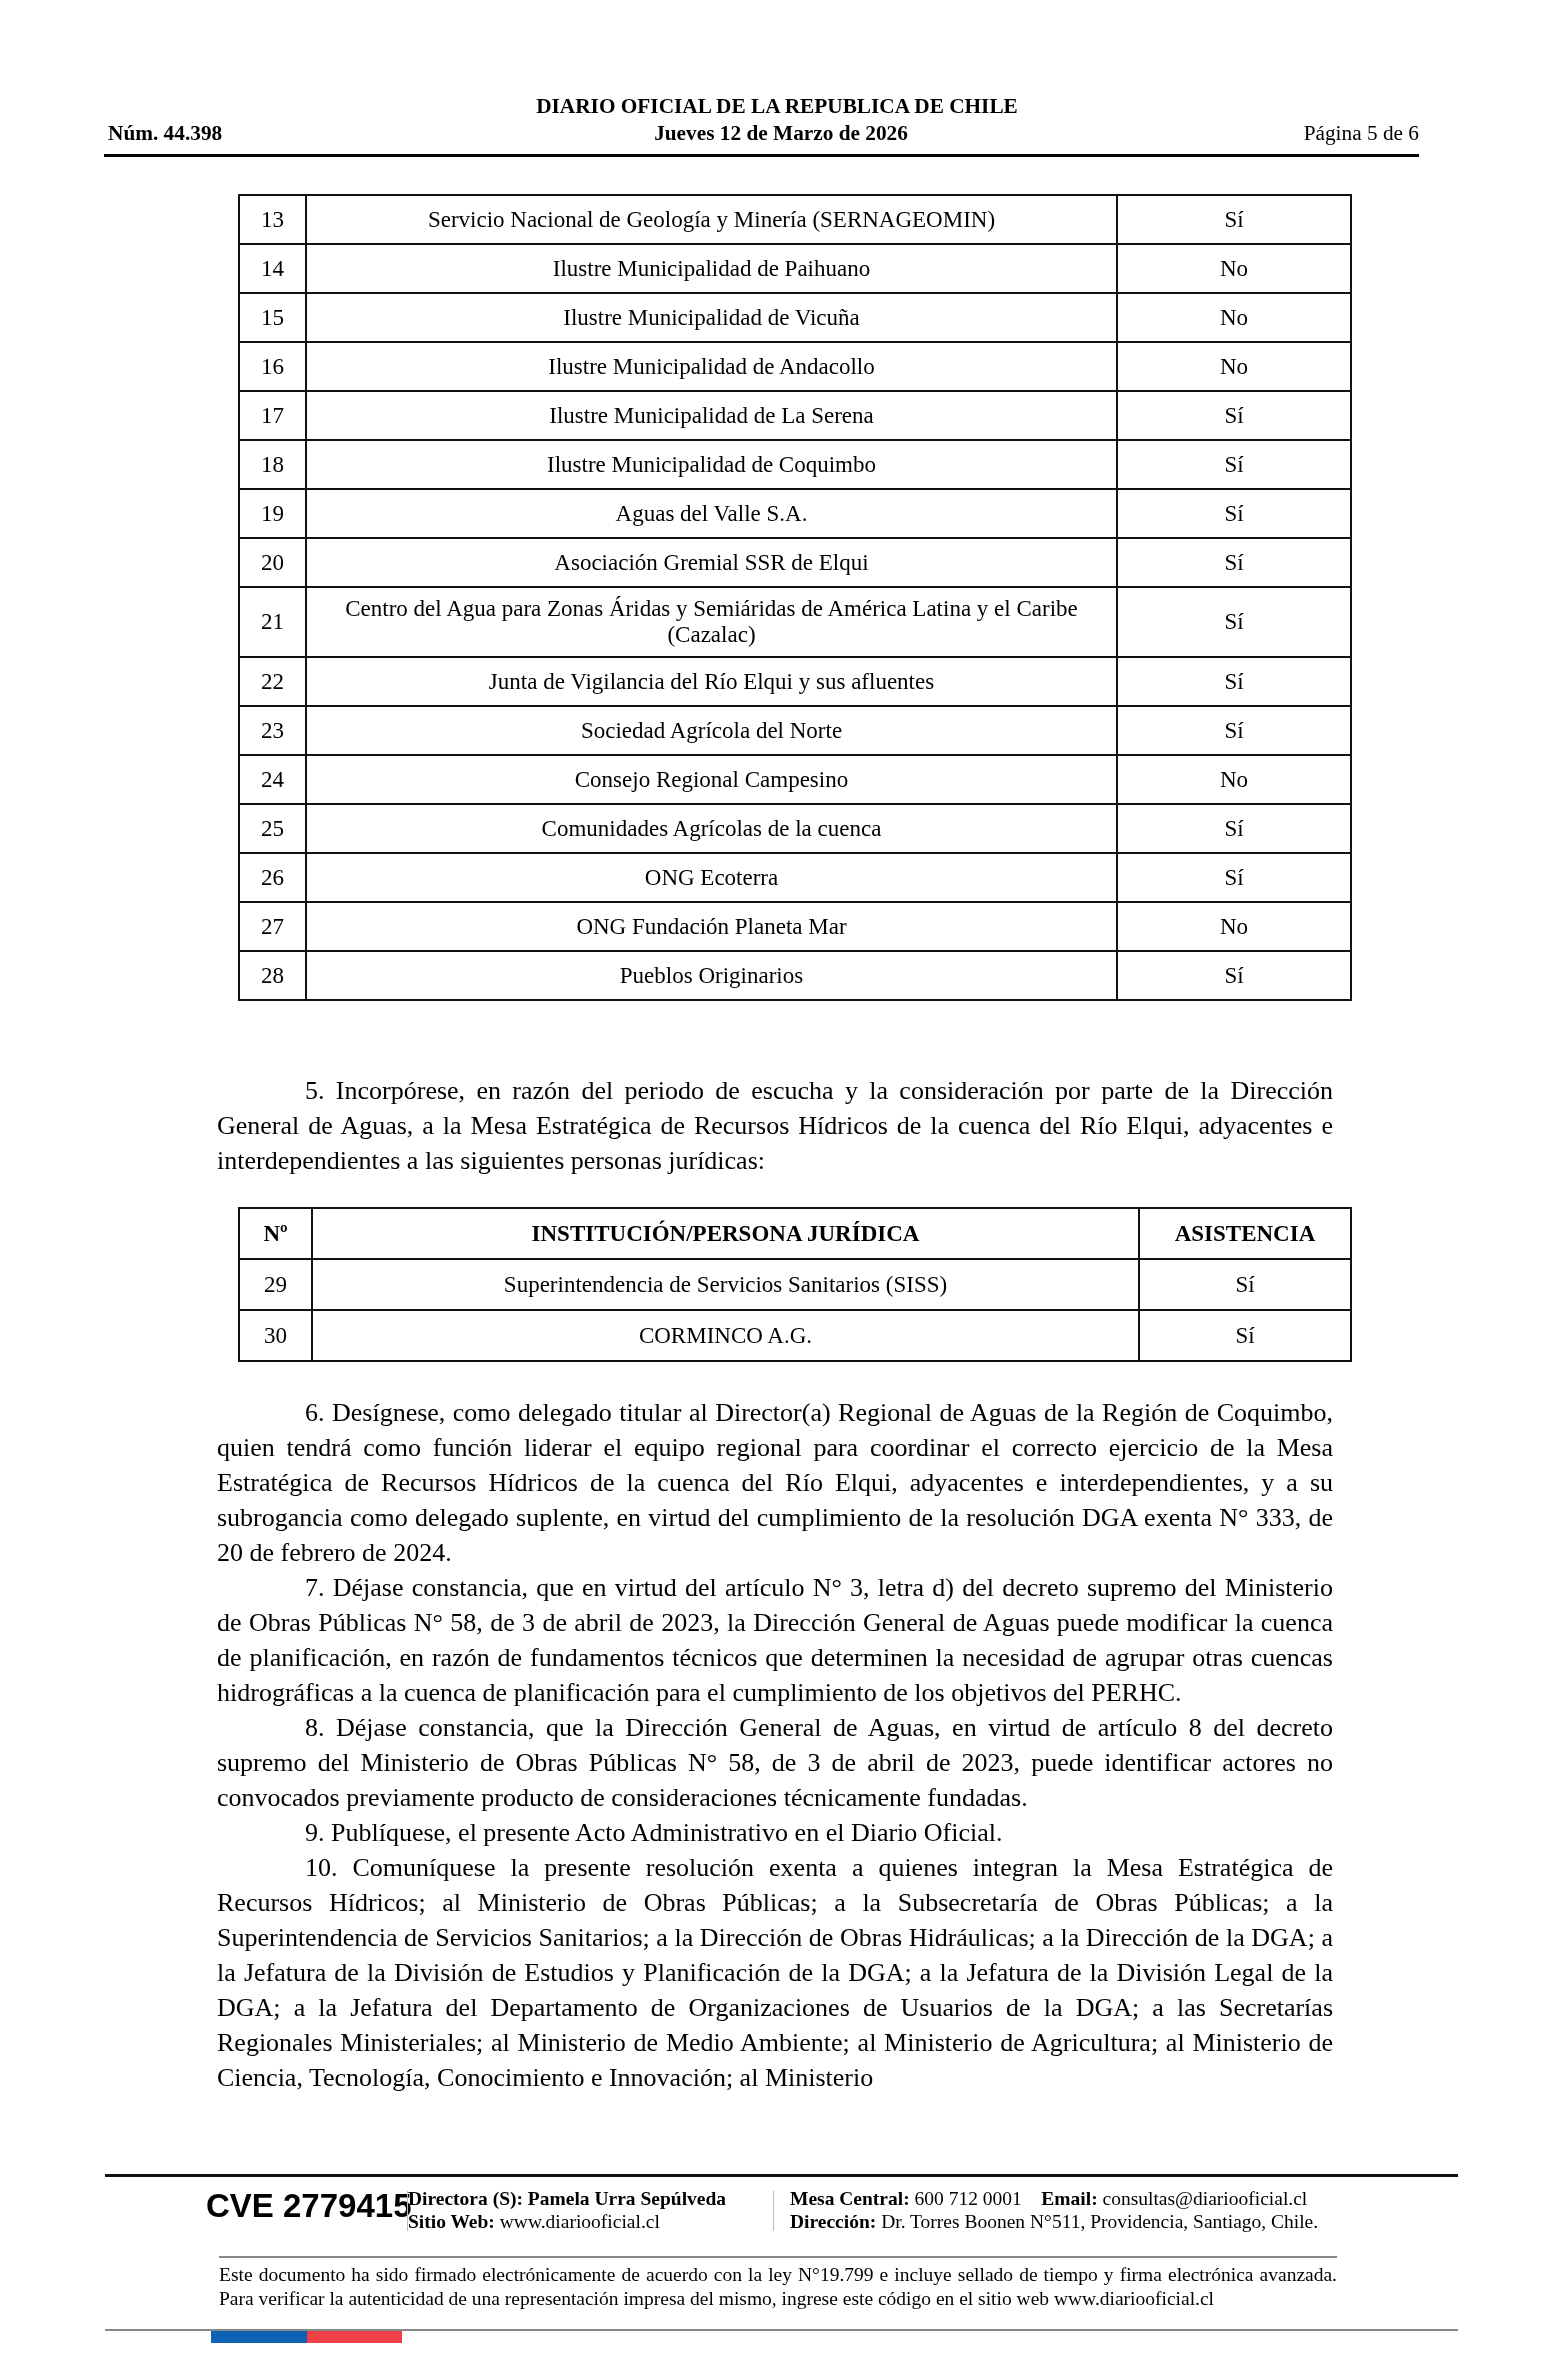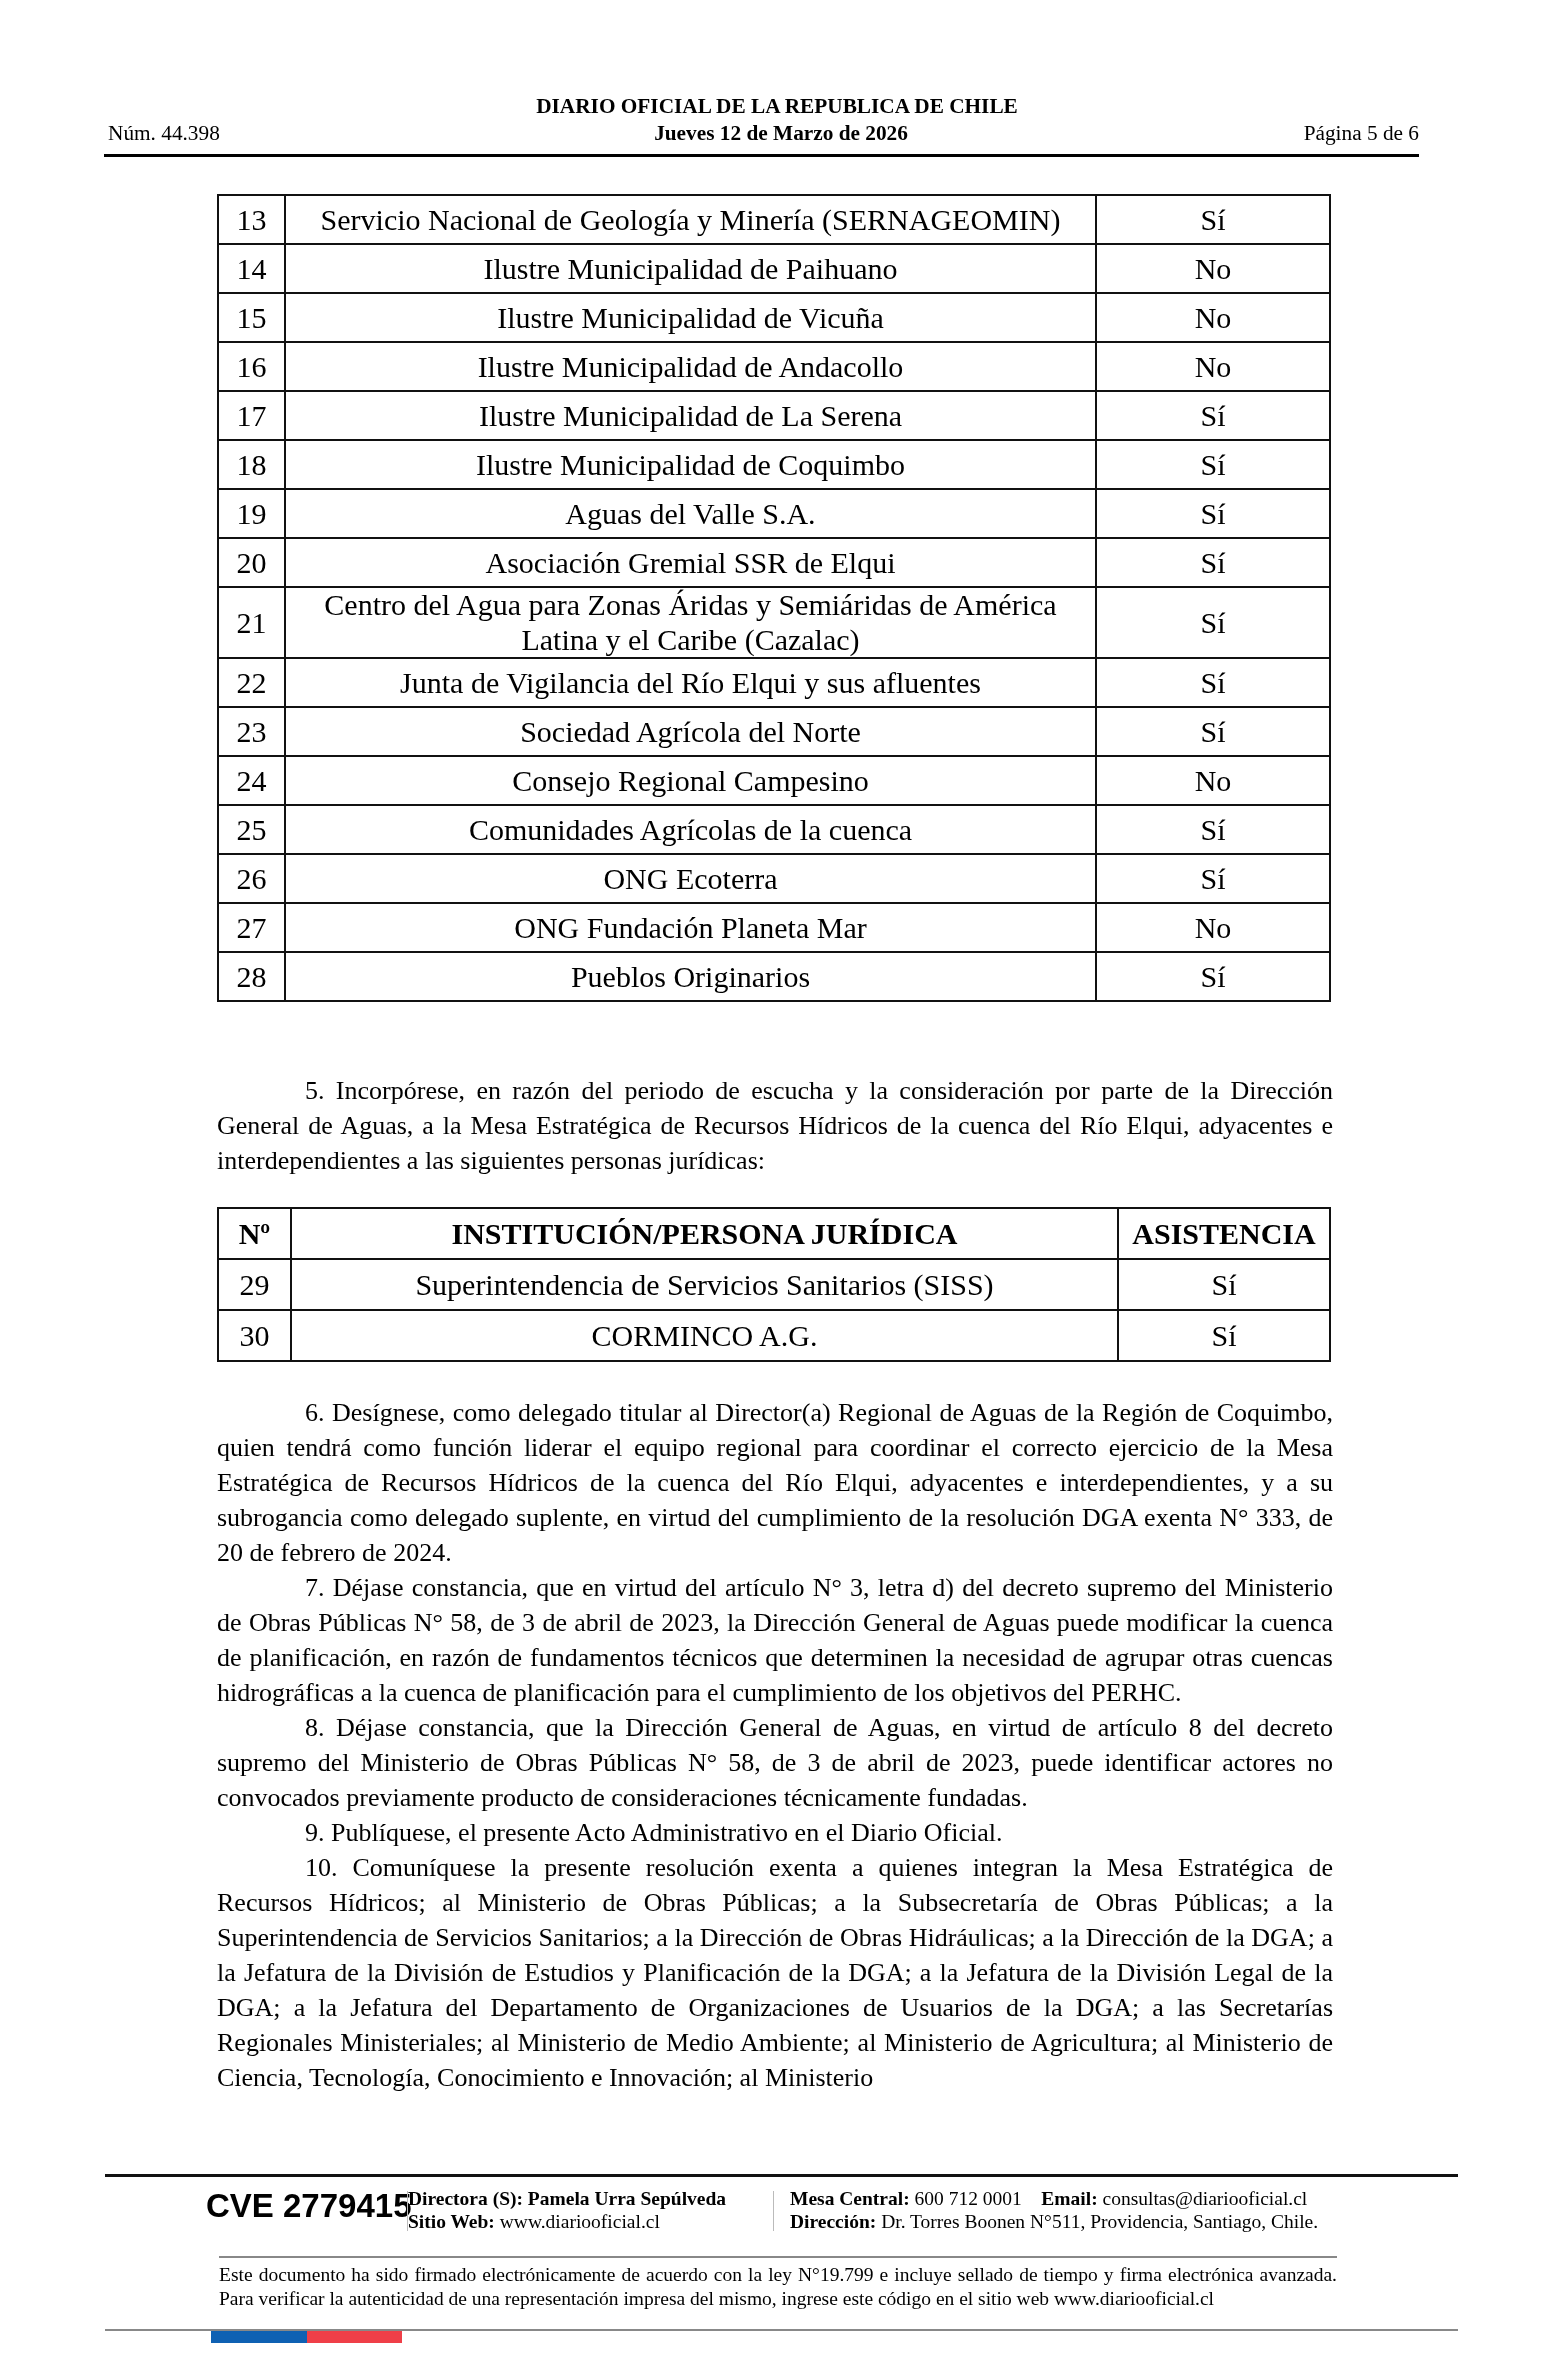--- a/index.html
+++ b/index.html
@@ -1,25 +1,25 @@
 <!DOCTYPE html>
 <html style="font-size:9.8px"><head>
 <meta charset="utf-8">
 <style>
   html, body { margin:0; padding:0; }
   body { width:1554px; height:2377px; background:#ffffff; position:relative; overflow:hidden;
          font-family:"Liberation Serif", "DejaVu Serif", serif; color:#000; }
   .abs { position:absolute; }
   .hdr-title { left:0; width:1554px; top:94px; text-align:center; font-weight:bold; font-size:21.3px; }
-  .hdr-num { left:108px; top:121px; font-weight:normal; font-size:21.3px; }
+  .hdr-num { left:108px; top:121px; font-weight:bold; font-size:21.3px; }
   .hdr-date { left:4px; width:1554px; top:121px; text-align:center; font-weight:bold; font-size:21.3px; }
   .hdr-page { right:135px; top:121px; font-weight:normal; font-size:21.3px; }
   .hdr-rule { left:104px; top:154px; width:1315px; height:3px; background:#000; }
 
-  table.t { position:absolute; border-collapse:collapse; font-size:30px; }
+  table.t { position:absolute; border-collapse:collapse; font-size:23px;margin-left:21px; }
   table.t td, table.t th { border:2.4px solid #111; text-align:center; vertical-align:middle; padding:0; line-height:1.2; }
   table.t th { font-weight:bold; }
   #table1 { left:217px; top:194px; width:1114px; }
   #table1 td { height:47px; }
   #table1 tr.tall td { height:68px; }
   #table1 td.n { width:65px; }
   #table1 td.a { width:232px; }
   #table2 { left:217px; top:1207px; width:1114px; }
   #table2 td, #table2 th { height:49px; }
   #table2 .n { width:71px; }

